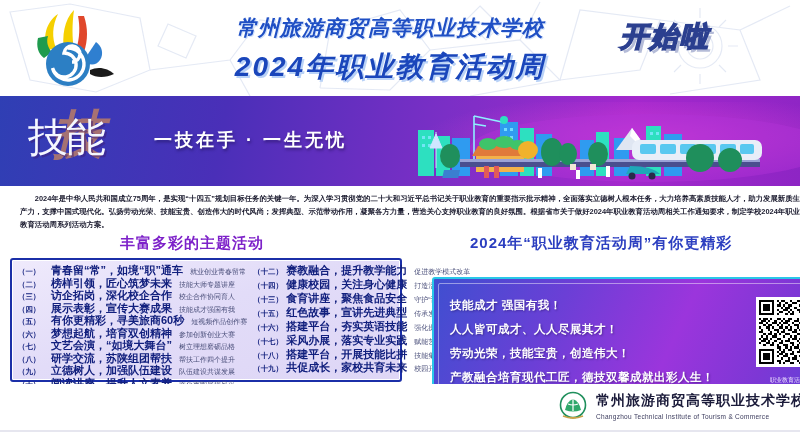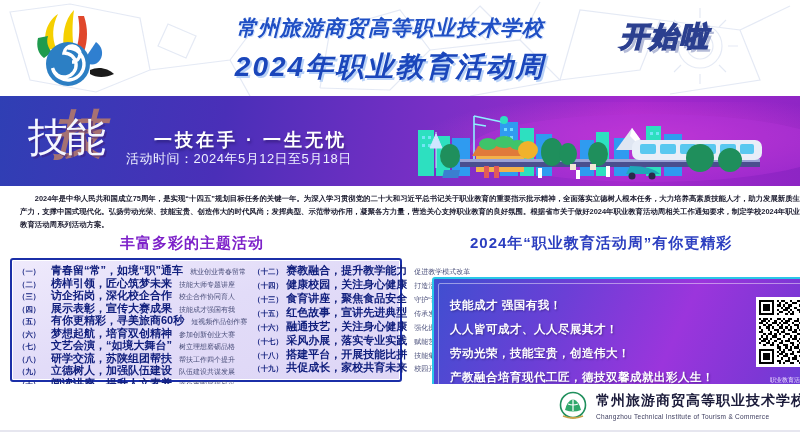--- a/index.html
+++ b/index.html
@@ -181,21 +181,20 @@
 
   <div class="banner">
     <div class="banner-glow"></div>
 
     <div class="skill-badge">
       <div class="skill-ghost">技</div>
       <div class="skill-main">技能</div>
     </div>
 
     <div class="banner-slogan">一技在手 · 一生无忧</div>
-    <div class="banner-date">活动时间：2024年5月12日至5月18日</div>
 
     <svg class="city" viewBox="0 0 400 82">
       <ellipse cx="250" cy="44" rx="180" ry="34" fill="#b234d8" opacity=".45"></ellipse>
       <g fill="#2de0c0">
         <rect x="18" y="26" width="16" height="46"></rect>
           <rect x="36" y="32" width="14" height="40"></rect>
         <rect x="120" y="24" width="14" height="48"></rect>
           <rect x="196" y="28" width="13" height="44"></rect>
         <rect x="246" y="22" width="15" height="50"></rect>
       </g>
@@ -355,21 +354,21 @@
             <span class="li-main">食育讲座，聚焦食品安全</span>
             <span class="li-sub">守护“舌尖安全”</span>
           </div>
           <div class="list-row">
             <span class="li-num">（十五）</span>
             <span class="li-main">红色故事，宣讲先进典型</span>
             <span class="li-sub">传承发扬红色基因</span>
           </div>
           <div class="list-row">
             <span class="li-num">（十六）</span>
-            <span class="li-main">融通技艺，关注身心健康</span>
+            <span class="li-main">搭建平台，夯实英语技能</span>
             <span class="li-sub">强化提升专业魅力</span>
           </div>
           <div class="list-row">
             <span class="li-num">（十七）</span>
             <span class="li-main">采风办展，落实专业实践</span>
             <span class="li-sub">赋能艺术设计专业</span>
           </div>
           <div class="list-row">
             <span class="li-num">（十八）</span>
             <span class="li-main">搭建平台，开展技能比拼</span>

